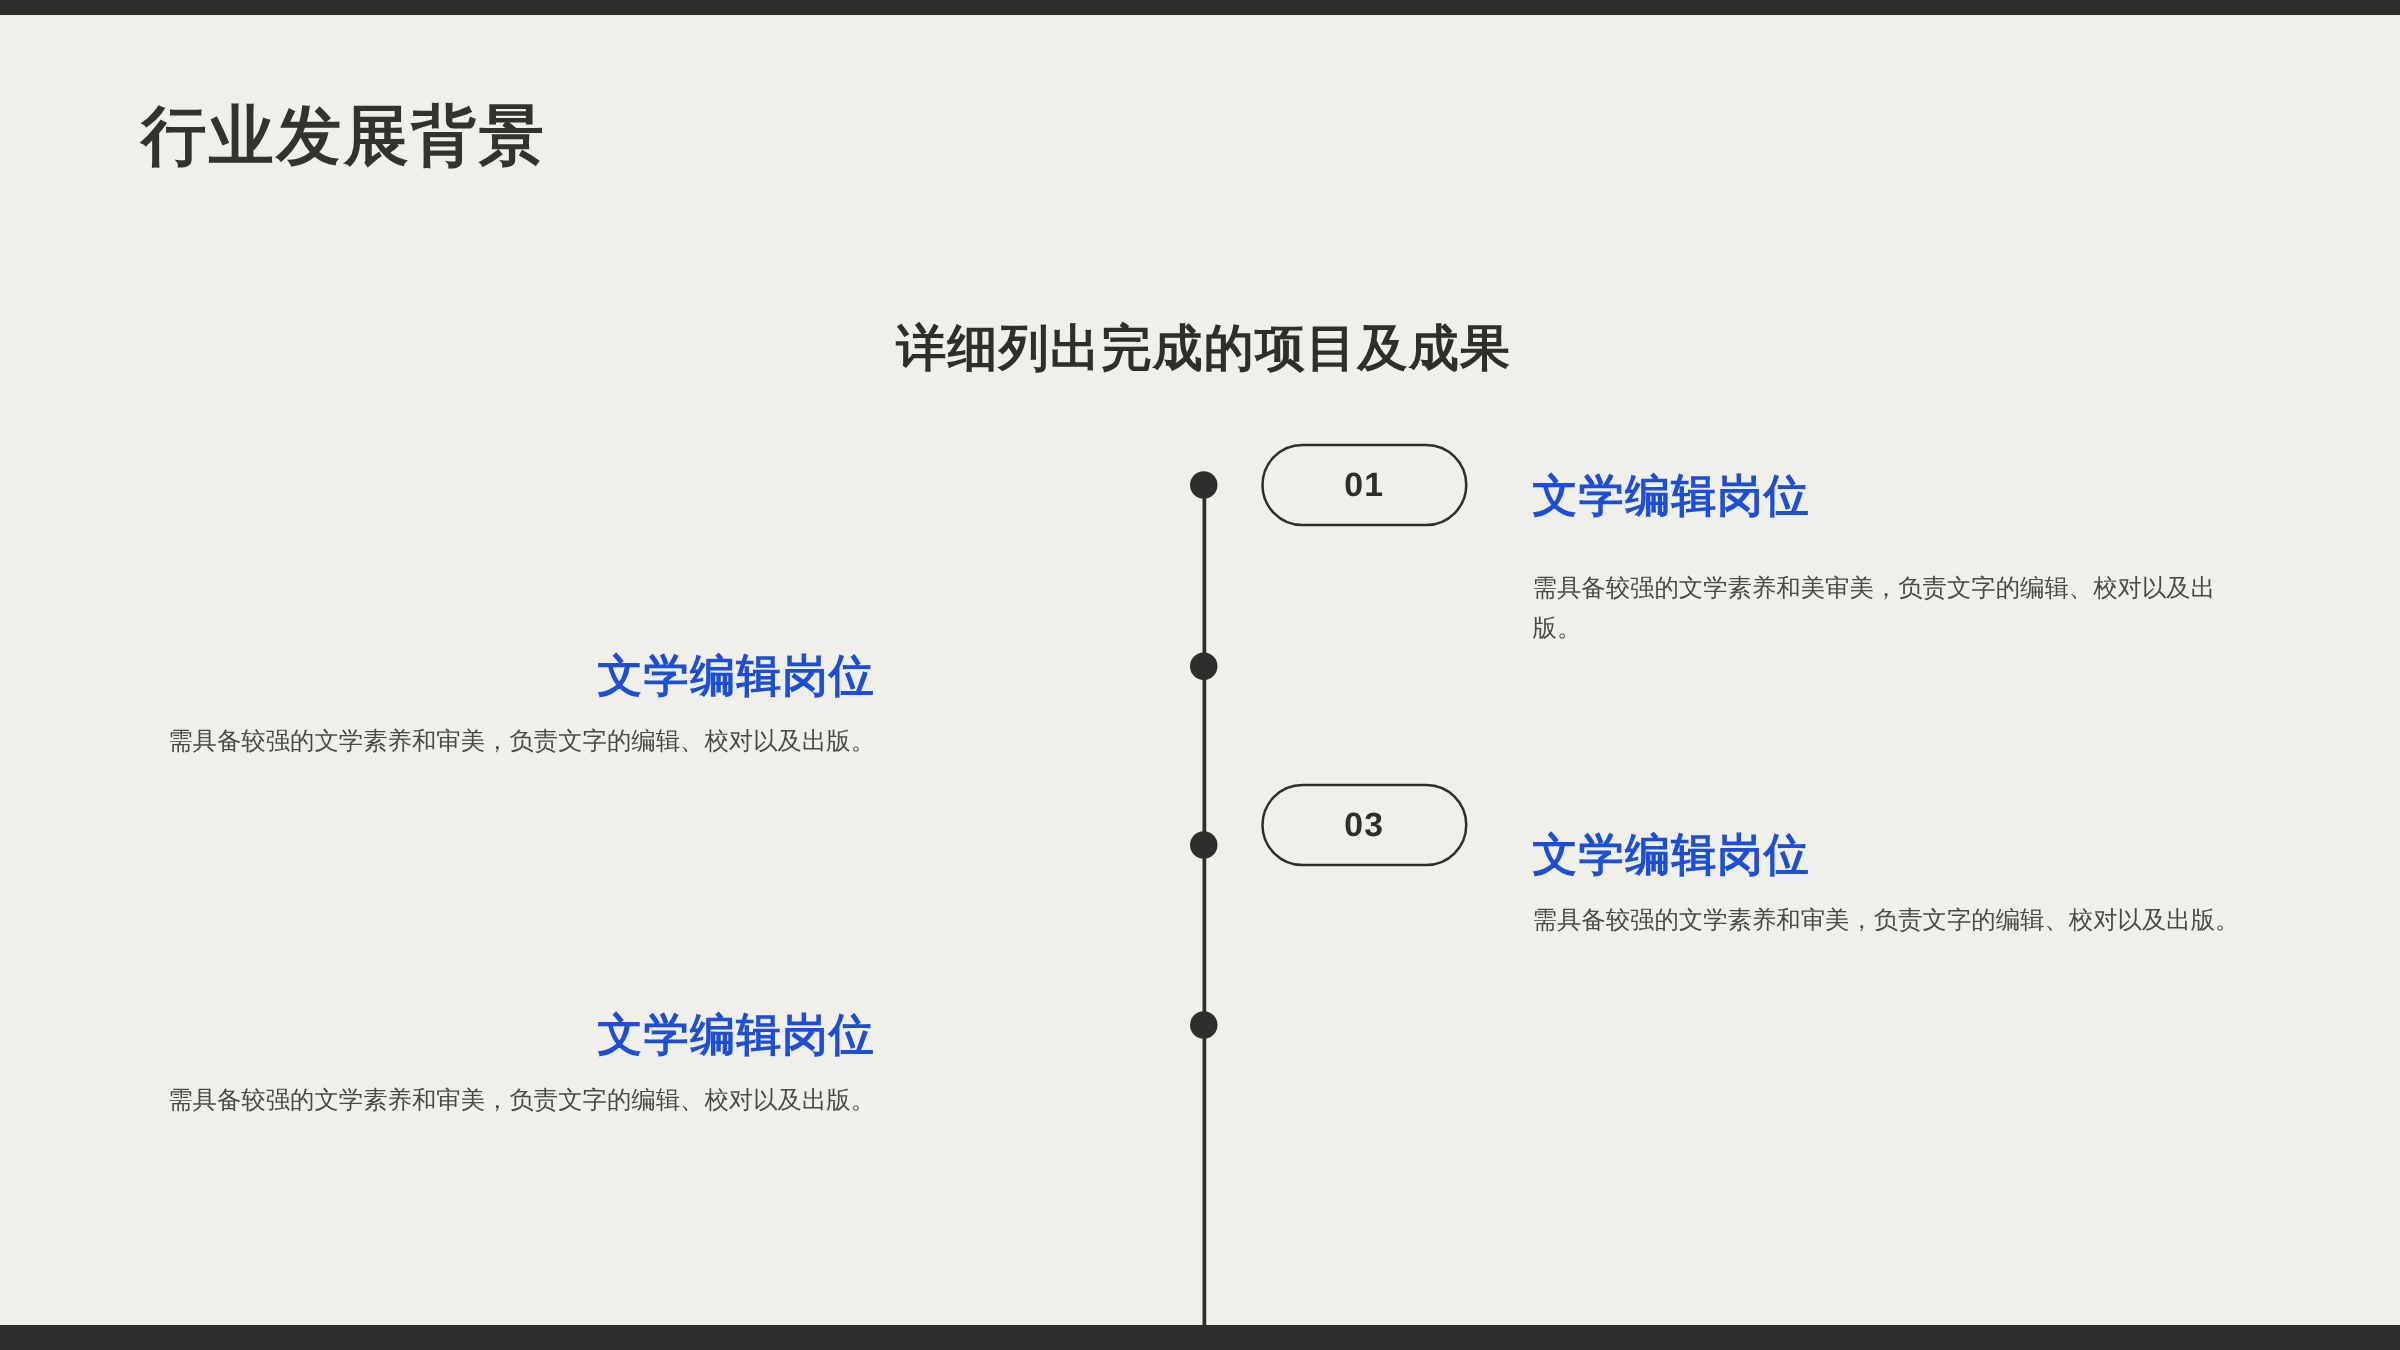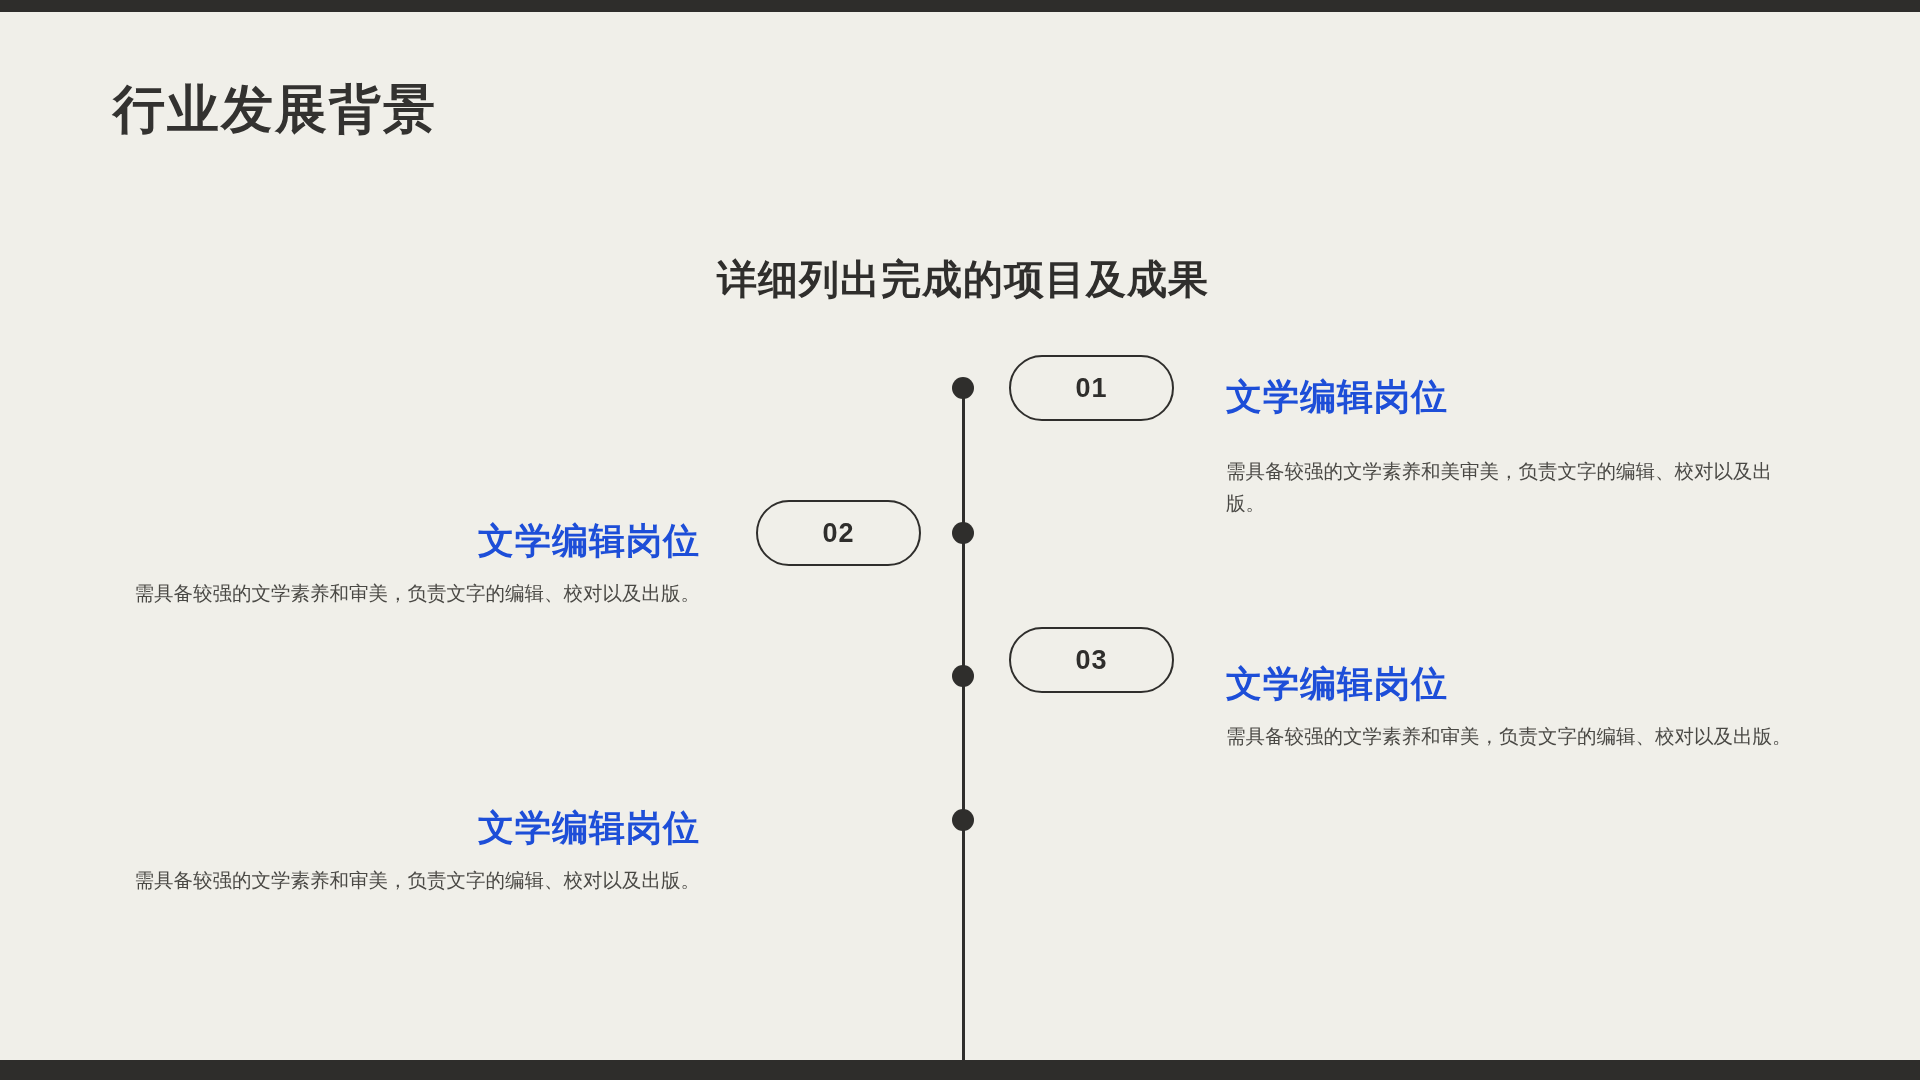--- a/index.html
+++ b/index.html
@@ -154,23 +154,20 @@
   <div class="timeline-axis"></div>
 
   <div class="tl-dot" id="dot-1"></div>
   <div class="pill" id="pill-1">
     <span class="pill-num">01</span>
   </div>
   <div class="item-title" id="title-1">文学编辑岗位</div>
   <div class="item-body right" id="body-1">需具备较强的文学素养和美审美，负责文字的编辑、校对以及出版。</div>
 
   <div class="tl-dot" id="dot-2"></div>
-  <div class="pill" id="pill-2">
-    <span class="pill-num">02</span>
-  </div>
   <div class="item-title" id="title-2">文学编辑岗位</div>
   <div class="item-body left" id="body-2">需具备较强的文学素养和审美，负责文字的编辑、校对以及出版。</div>
 
   <div class="tl-dot" id="dot-3"></div>
   <div class="pill" id="pill-3">
     <span class="pill-num">03</span>
   </div>
   <div class="item-title" id="title-3">文学编辑岗位</div>
   <div class="item-body right" id="body-3">需具备较强的文学素养和审美，负责文字的编辑、校对以及出版。</div>
 

